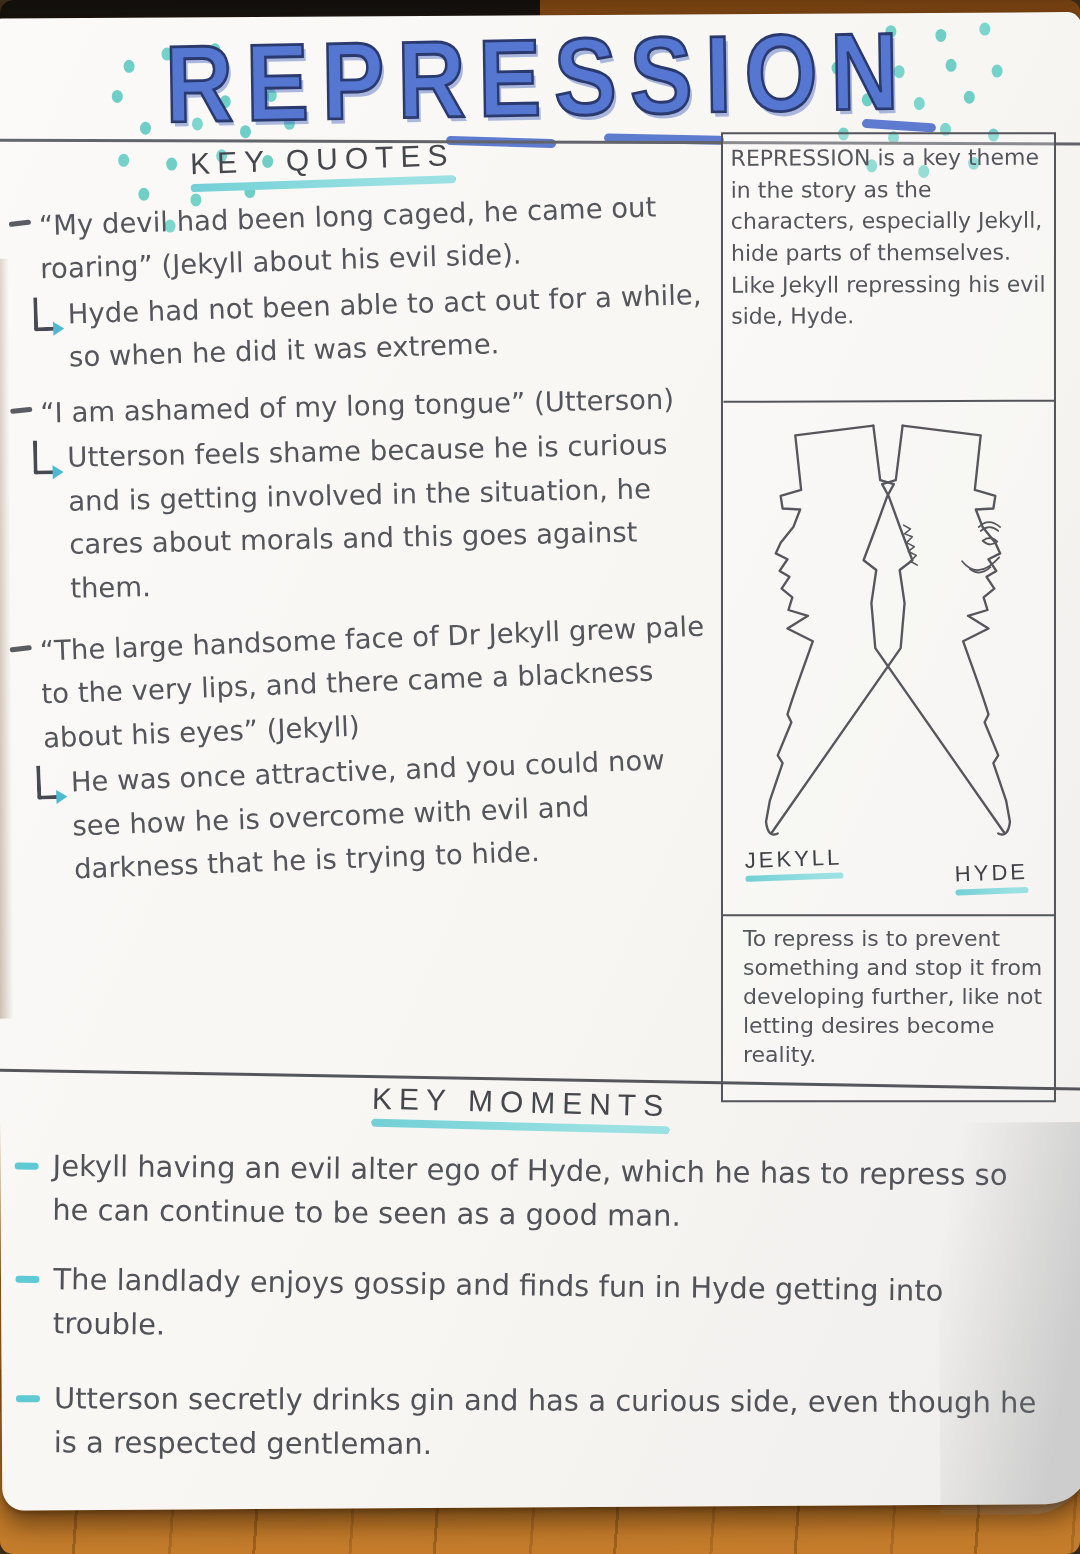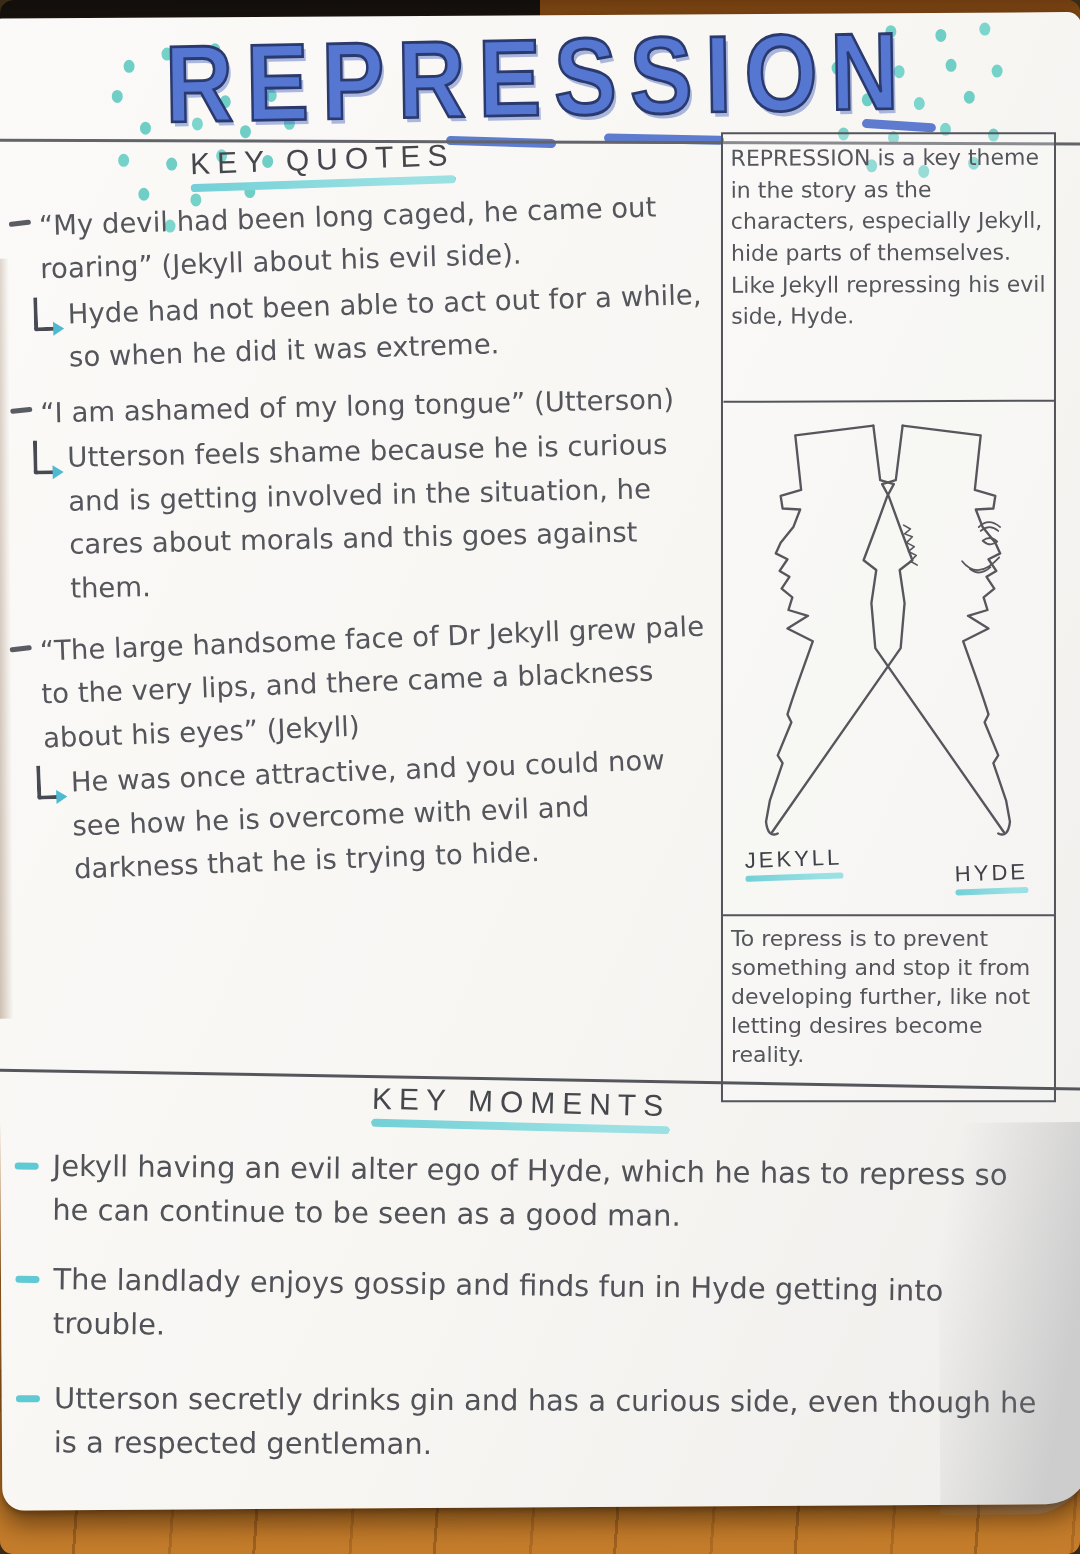--- a/index.html
+++ b/index.html
@@ -71,21 +71,21 @@
   .r2{transform:rotate(-0.9deg);}
   .r3{transform:rotate(-1.8deg);}
 
   
   .right-col{position:absolute;left:727px;top:118px;width:331px;height:966px;
     border:2.5px solid #54555b;transform:rotate(0.35deg);transform-origin:left top;
     display:flex;flex-direction:column;background:rgba(255,255,255,.25);}
   .theme-box{height:258px;border-bottom:2.5px solid #54555b;padding:8px 6px 0 8px;
     font-size:22px;line-height:1.44;color:#54565c;transform:rotate(-0.2deg);}
   .draw-box{position:relative;height:512px;border-bottom:2.5px solid #54555b;}
-  .def-box{flex:1;padding:8px 6px 0 8px;font-size:22px;line-height:1.32;color:#54565c;}
+  .def-box{flex:1;padding:8px 6px 0 20px;font-size:22px;line-height:1.32;color:#54565c;}
   .fig-label{position:absolute;font-family:"Liberation Sans",sans-serif;font-size:22px;letter-spacing:3px;color:#3f4147;}
   .fig-label .head-underline-teal{height:6px;margin-top:2px;}
   .lbl-jekyll{left:22px;bottom:34px;transform:rotate(-2deg);}
   .lbl-hyde{right:26px;bottom:20px;transform:rotate(-2deg);}
   .sketch{position:absolute;left:4px;top:4px;}
 
   
   .rule-bottom{position:absolute;left:0;top:1050px;width:1088px;height:2.5px;background:#55565c;
     transform:rotate(1.35deg);transform-origin:left top;}
   .moments{position:absolute;left:14px;top:1134px;width:1034px;color:#515359;font-size:29px;line-height:1.5;}

